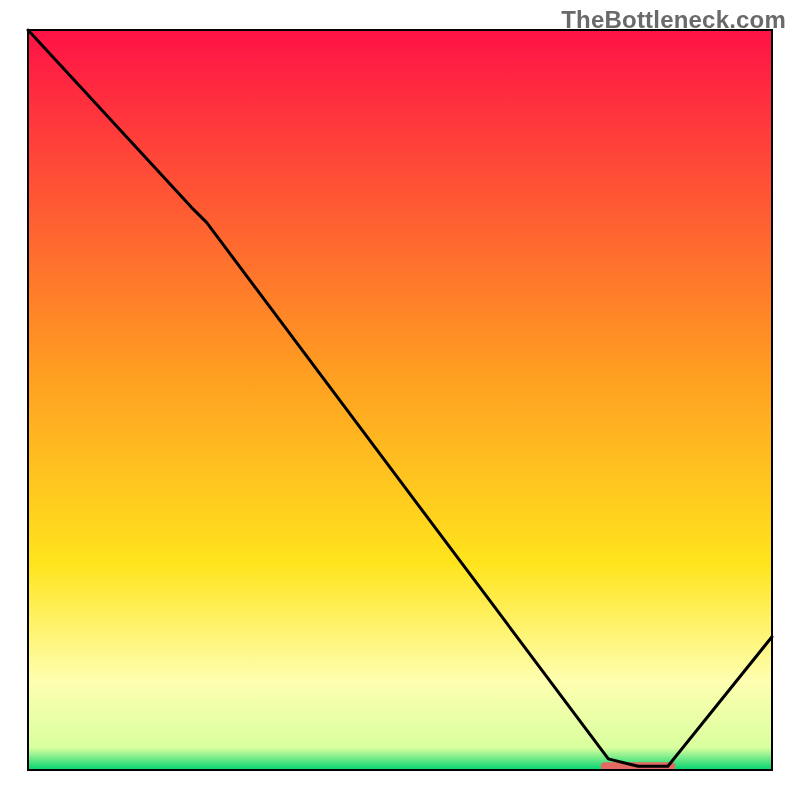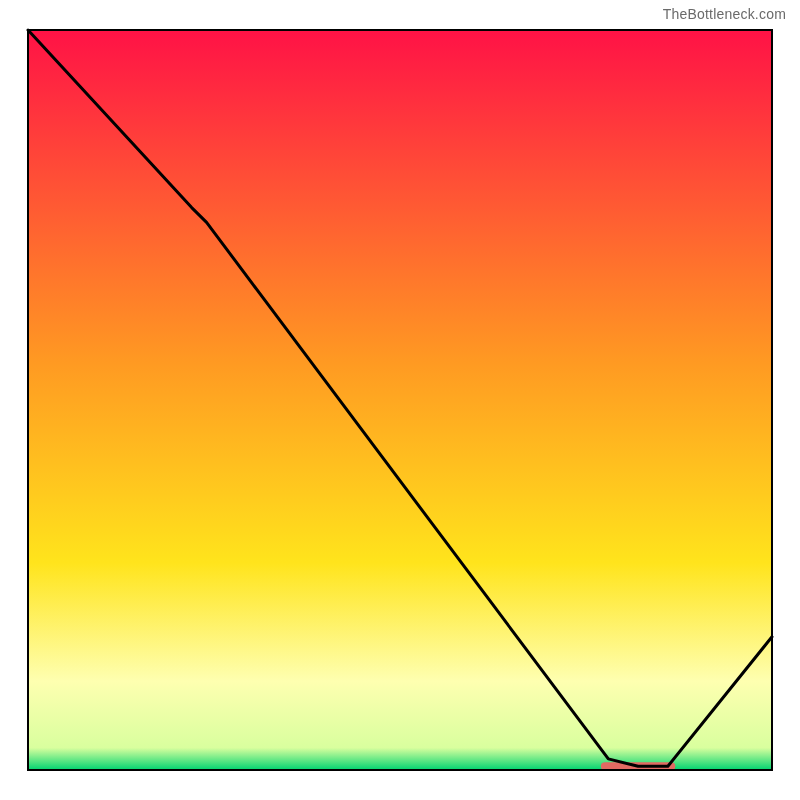--- a/index.html
+++ b/index.html
@@ -13,22 +13,22 @@
   }
   .stage {
     position: relative;
     width: 800px;
     height: 800px;
   }
   .attribution {
     position: absolute;
     top: 6px;
     right: 14px;
-    font-size: 14px;
-    font-weight: 400;
+    font-size: 24px;
+    font-weight: 700;
     color: #6a6a6a;
     letter-spacing: 0.2px;
   }
   svg {
     display: block;
   }
 </style>
 </head>
 <body>
 

